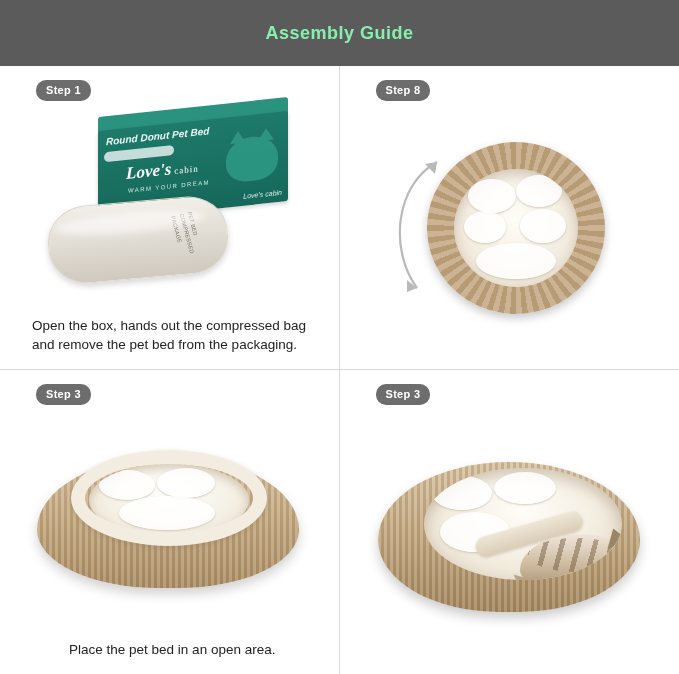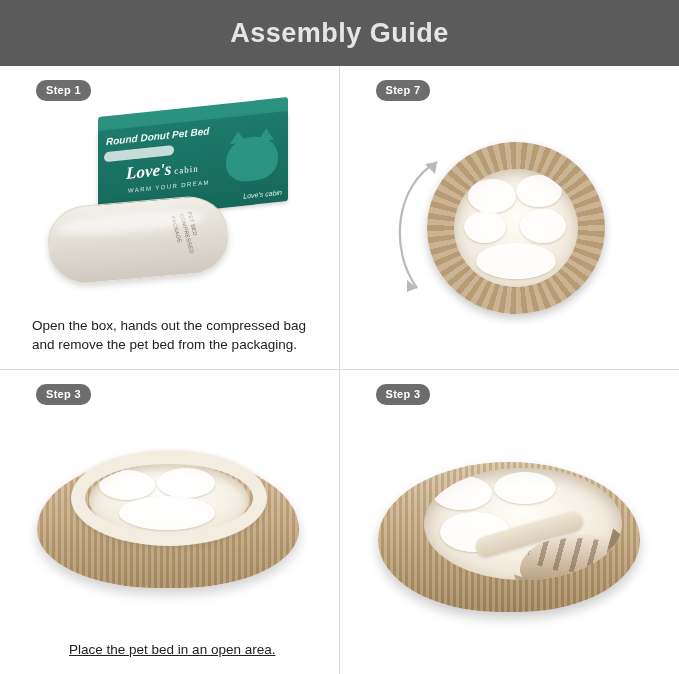--- a/index.html
+++ b/index.html
@@ -26,22 +26,22 @@
   
   .header {
     height: 66px;
     background: #5b5b5b;
     display: flex;
     align-items: center;
     justify-content: center;
     flex: 0 0 66px;
   }
   .header-title {
-    color: #e5e5e5;
-    font-size: 27px;
+    color: #86efac;
+    font-size: 18px;
     font-weight: bold;
     letter-spacing: 0.5px;
   }
   
   .grid {
     flex: 1 1 auto;
     display: grid;
     grid-template-columns: 1fr 1fr;
     grid-template-rows: 1fr 1fr;
   }
@@ -73,21 +73,21 @@
     align-items: center;
     justify-content: center;
     min-height: 0;
   }
   .caption {
     font-size: 13.5px;
     line-height: 1.45;
     color: #222;
     padding: 0 8px 4px 14px;
   }
-  .caption.center { text-align: center; text-decoration: underline; }
+  .caption.center { text-align: center; }
 
   
   .s1-wrap { position: relative; width: 250px; height: 190px; }
   .s1-box {
     position: absolute;
     left: 54px; top: 8px;
     width: 190px; height: 90px;
     background: linear-gradient(180deg,#1e7a6a 0%, #15685a 100%);
     transform: skewY(-6deg);
     border-radius: 3px;
@@ -373,21 +373,21 @@
           </div>
           <div class="s1-bag">
             <div class="s1-bag-label">PET BED COMPRESSED PACKAGE</div>
           </div>
         </div>
       </div>
       <div class="caption">Open the box, hands out the compressed bag and remove the pet bed from the packaging.</div>
     </div>
 
     <div class="cell border-b">
-      <div class="step-badge">Step 7</div>
+      <div class="step-badge">Step 8</div>
       <div class="art">
         <div class="s2-wrap">
           <svg class="s2-arrow" viewBox="0 0 70 150">
             <path d="M60 12 C 18 35, 12 100, 40 138" stroke="#b9b9b9" stroke-width="2.2" fill="none"></path>
             <path d="M60 12 L 48 14 L 58 24 Z" fill="#b9b9b9"></path>
             <path d="M40 138 L 30 130 L 30 142 Z" fill="#b9b9b9"></path>
           </svg>
           <div class="bed-top">
             <div class="bed-top-inner">
               <div class="fluff" style="left:14px;top:10px;width:48px;height:34px;"></div>

